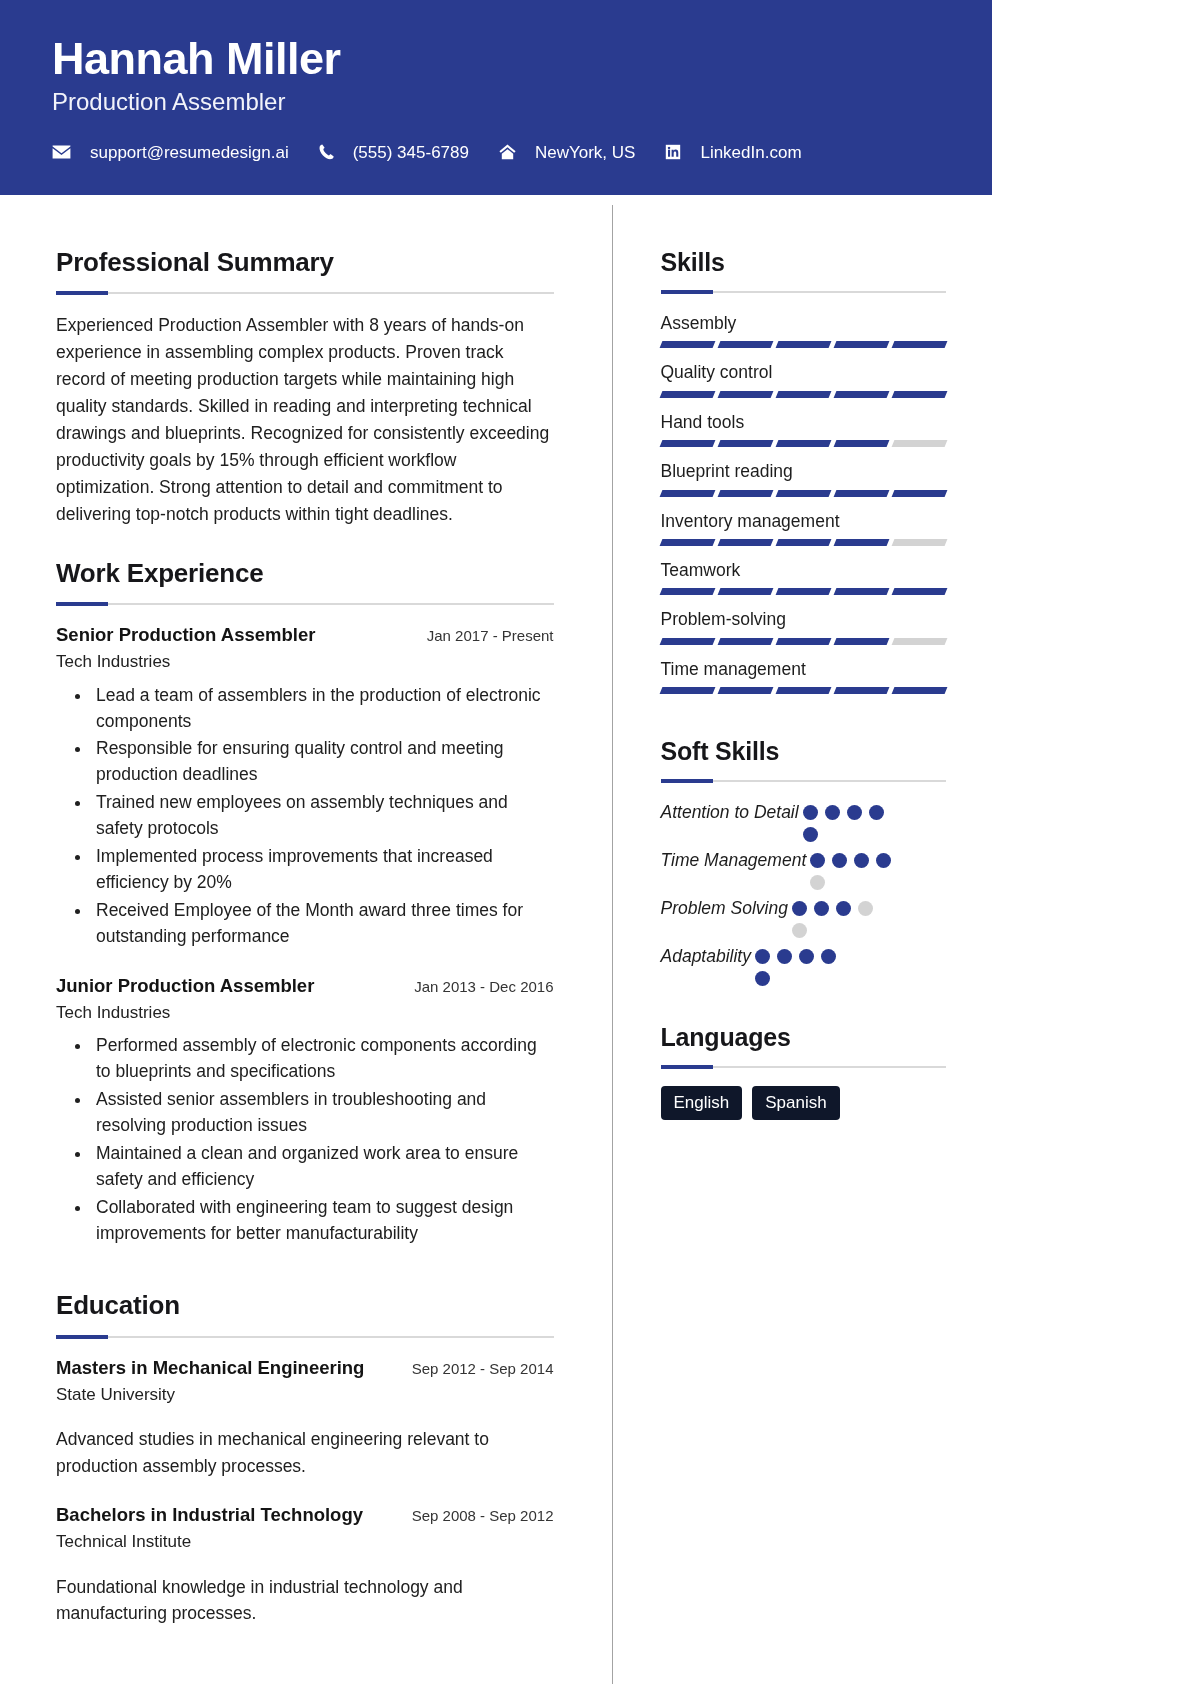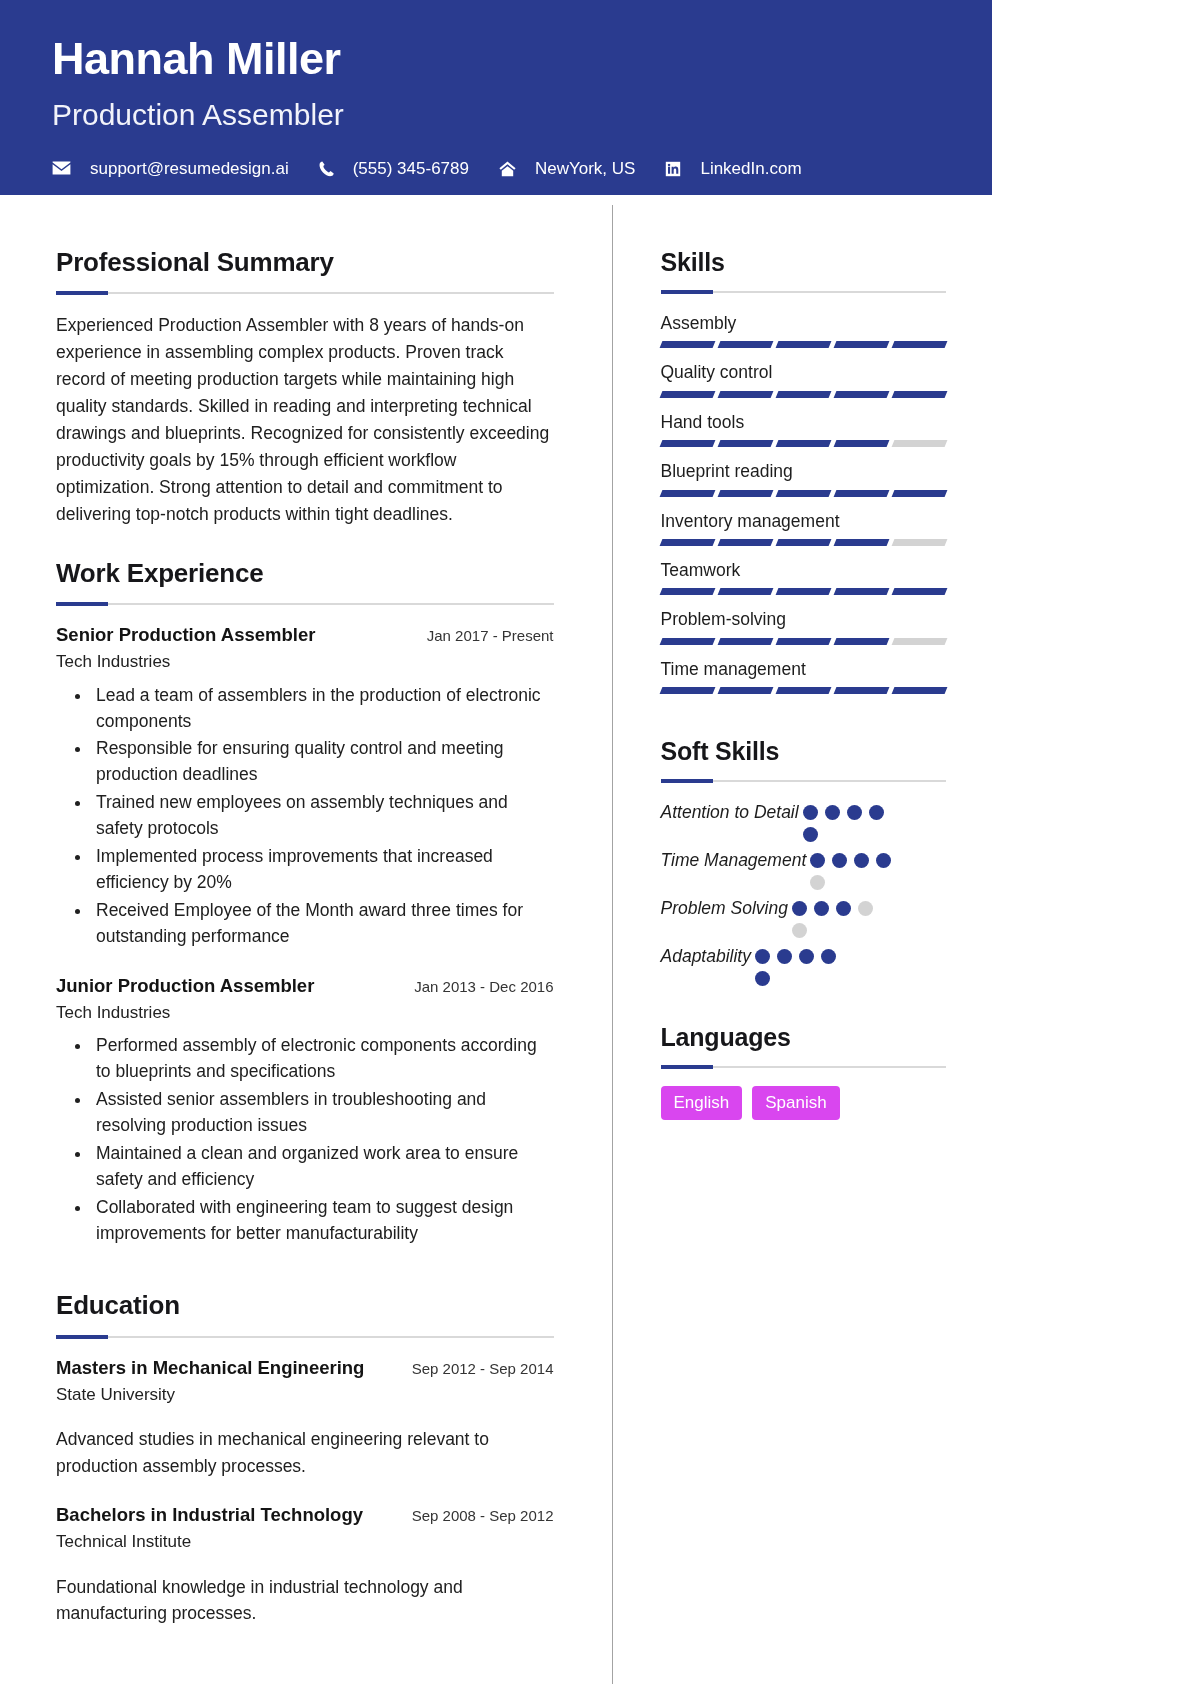--- a/index.html
+++ b/index.html
@@ -31,23 +31,23 @@
     height: 195px;
   }
   .name {
     font-size: 45px;
     font-weight: 700;
     letter-spacing: -0.5px;
     line-height: 1.12;
     color: #ffffff;
   }
   .job-title {
-    font-size: 30px;
+    font-size: 24px;
     font-weight: 400;
-    margin-top: 11px;
+    margin-top: 2px;
     color: #f2f3fa;
     line-height: 1.3;
   }
   .contact-row {
     display: flex;
     align-items: center;
     gap: 30px;
     margin-top: 26px;
     font-size: 17px;
     color: #ffffff;
@@ -213,21 +213,21 @@
   }
   .dot.on { background: #2a3b8f; }
 
   
   .lang-row {
     display: flex;
     flex-wrap: wrap;
     gap: 10px;
   }
   .lang-chip {
-    background: #d946ef;
+    background: #0f172a;
     color: #ffffff;
     font-size: 17px;
     padding: 6px 13px 7px 13px;
     border-radius: 4px;
     line-height: 1.25;
   }
 </style>
 </head>
 <body>
 

